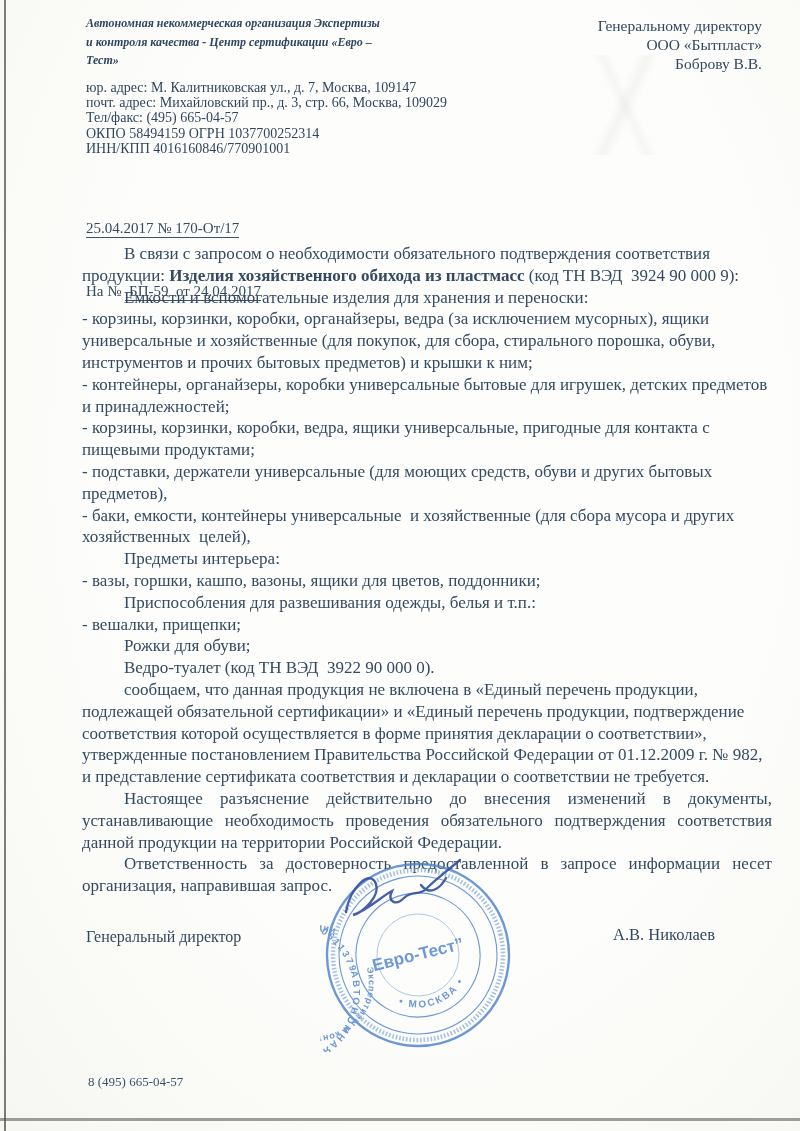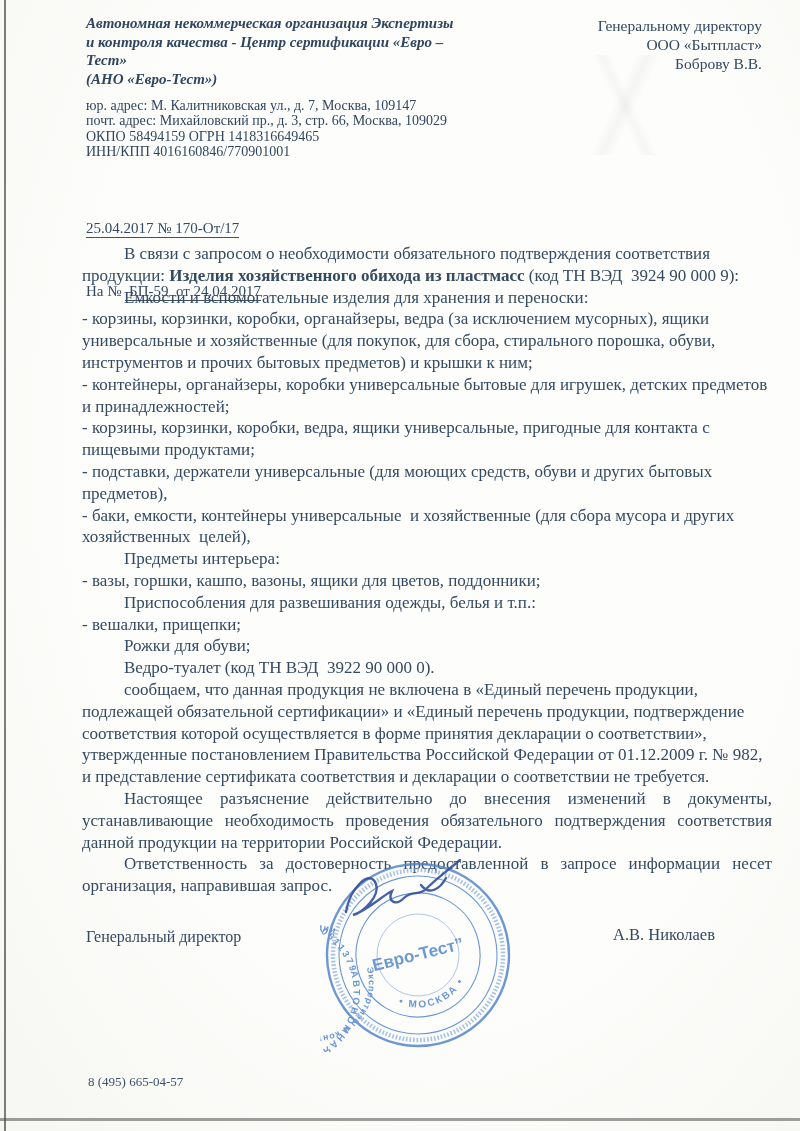--- a/index.html
+++ b/index.html
@@ -12,21 +12,21 @@
   }
   
   .scan-edge-left{position:absolute;left:4px;top:0;width:2px;height:1131px;background:#53534d;opacity:.75;}
   .scan-edge-bottom{position:absolute;left:0;top:1118px;width:800px;height:3px;background:#49494486;}
   .smudge{position:absolute;left:530px;top:55px;width:190px;height:100px;
     background:linear-gradient(115deg, transparent 45%, rgba(110,115,130,.06) 50%, transparent 55%),
                linear-gradient(65deg, transparent 46%, rgba(110,115,130,.05) 50%, transparent 54%);}
 
   
   .letterhead-left{position:absolute;left:86px;top:14px;width:490px;color:#30465f;}
-  .org-name{font-weight:bold;font-style:italic;font-size:15px;line-height:18.5px;white-space:pre-line;}
+  .org-name{font-weight:bold;font-style:italic;font-size:12px;line-height:18.5px;white-space:pre-line;}
   .org-short{font-weight:bold;font-style:italic;font-size:15px;line-height:18.5px;}
   .address-block{margin-top:10px;font-size:14px;line-height:15.4px;}
   .addressee{position:absolute;top:16px;right:38px;text-align:right;font-size:15.5px;line-height:19px;color:#32485f;margin-left:36px;}
 
   
   .refs{position:absolute;left:86px;top:176px;font-size:15px;line-height:21px;white-space:pre-wrap;}
   .u{border-bottom:1px solid #3c516a;padding-bottom:1px;}
 
   
   .body-text{position:absolute;left:82px;top:243px;width:690px;font-size:17px;line-height:21.8px;color:#344a60;}
@@ -52,25 +52,25 @@
 <div class="page">
 
   <div class="scan-edge-left"></div>
   <div class="scan-edge-bottom"></div>
   <div class="smudge"></div>
 
   <div class="letterhead-left">
     <div class="org-name">Автономная некоммерческая организация Экспертизы
 и контроля качества  - Центр сертификации «Евро –
 Тест»</div>
-    <div class="org-short">(АНО «Евро-Тест»)</div>
     <div class="address-block">
       <div>юр. адрес: М. Калитниковская ул., д. 7, Москва, 109147</div>
       <div>почт. адрес: Михайловский пр., д. 3, стр. 66, Москва, 109029</div>
-      <div>ОКПО 58494159 ОГРН 1418316649465</div>
+      <div>Тел/факс: (495) 665-04-57</div>
+      <div>ОКПО 58494159 ОГРН 1037700252314</div>
       <div>ИНН/КПП 4016160846/770901001</div>
     </div>
   </div>
 
   <div class="addressee">
     <div>Генеральному директору</div>
     <div>ООО «Бытпласт»</div>
     <div>Боброву В.В.</div>
   </div>
 

